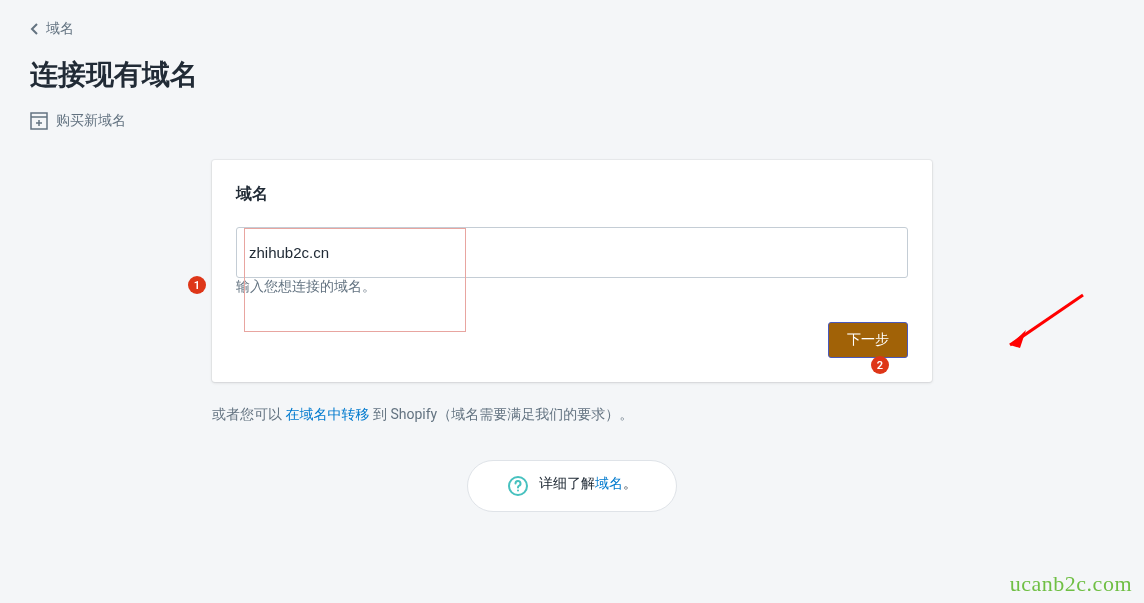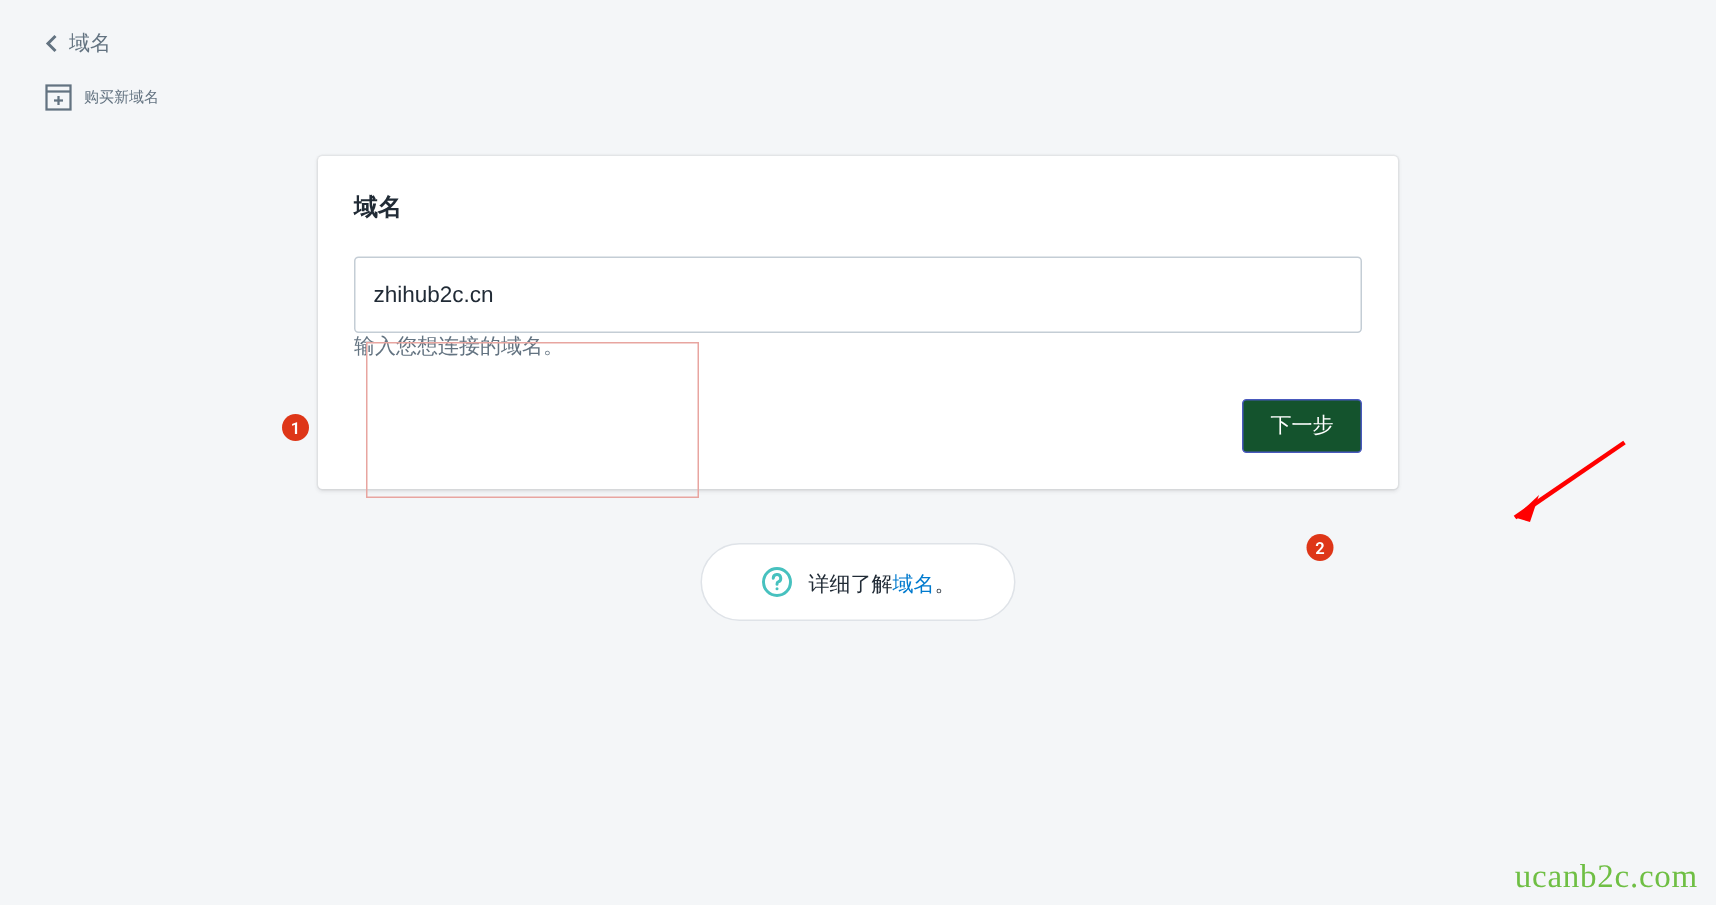--- a/index.html
+++ b/index.html
@@ -26,21 +26,21 @@
     .page-title {
       font-size: 28px;
       font-weight: 700;
       color: #212b36;
       margin-bottom: 18px;
     }
     .buy-link {
       display: flex;
       align-items: center;
       color: #637381;
-      font-size: 10px;
+      font-size: 14px;
       cursor: pointer;
     }
     .buy-link svg { margin-right: 8px; }
     .card {
       background: #fff;
       border-radius: 3px;
       box-shadow: 0 0 0 1px rgba(63,63,68,.05), 0 1px 3px rgba(63,63,68,.15);
       margin: 30px auto 0;
       width: 720px;
       padding: 24px;
@@ -65,38 +65,38 @@
       color: #637381;
       font-size: 14px;
     }
     .card-footer {
       display: flex;
       justify-content: flex-end;
       align-items: center;
       margin-top: 26px;
     }
     .btn-primary {
-      background: #14532d;
+      background: #a16207;
       color: #fff;
       border: 1px solid #4959bd;
       padding: 8px 18px;
       font-size: 14px;
       border-radius: 3px;
       cursor: pointer;
     }
     .subtext {
       width: 720px;
       margin: 24px auto 0;
       color: #637381;
       font-size: 14px;
     }
     .subtext .link { color: #007ace; cursor: pointer; }
     .info-pill {
       display: flex;
-      align-items: flex-end;
+      align-items: flex-start;
       justify-content: center;
       width: 210px;
       margin: 36px auto 0;
       padding: 14px 0;
       border: 1px solid #dfe3e8;
       border-radius: 999px;
       background: #fff;
       color: #212b36;
       font-size: 14px;
     }
@@ -147,40 +147,44 @@
 <body>
 
 <div class="page">
   <div class="breadcrumb">
     <svg width="10" height="12" viewBox="0 0 10 12">
         <path d="M7 1 L2 6 L7 11" stroke="#637381" stroke-width="2" fill="none"></path>
       </svg>
     <span>域名</span>
   </div>
 
+  <h1 class="page-title">连接现有域名</h1>
 
   <div class="buy-link">
     <svg width="18" height="18" viewBox="0 0 18 18">
       <rect x="1" y="1" width="16" height="16" stroke="#637381" stroke-width="1.5" fill="none"></rect>
       <line x1="1" y1="5" x2="17" y2="5" stroke="#637381" stroke-width="1.5"></line>
       <line x1="9" y1="8" x2="9" y2="14" stroke="#637381" stroke-width="1.5"></line>
       <line x1="6" y1="11" x2="12" y2="11" stroke="#637381" stroke-width="1.5"></line>
     </svg>
     <span>购买新域名</span>
   </div>
 
   <div class="card">
     <div class="card-title">域名</div>
     <input class="domain-input" type="text" value="zhihub2c.cn" style="">
     <div class="helper-text">输入您想连接的域名。</div>
     <div class="card-footer">
       <button class="btn-primary">下一步</button>
     </div>
   </div>
 
+  <div class="subtext">
+    <span>或者您可以 </span><span class="link">在域名中转移</span><span> 到 Shopify（域名需要满足我们的要求）。</span>
+  </div>
 
   <div class="info-pill">
     <svg width="22" height="22" viewBox="0 0 22 22">
       <circle cx="11" cy="11" r="9" stroke="#47c1bf" stroke-width="2" fill="none"></circle>
       <path d="M8.5 8.5 a2.5 2.5 0 1 1 3.3 2.4 c-0.8 0.3 -0.8 1.1 -0.8 1.6" stroke="#47c1bf" stroke-width="2" fill="none" stroke-linecap="round"></path>
       <circle cx="11" cy="15.5" r="1" fill="#47c1bf"></circle>
     </svg>
     <span>详细了解 </span>
       <span class="link">域名</span>
       <span>。</span>

